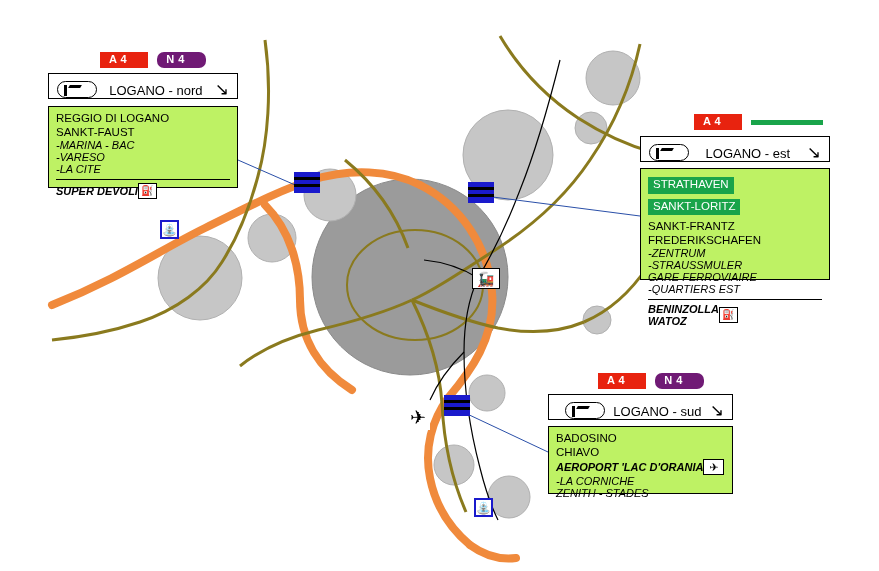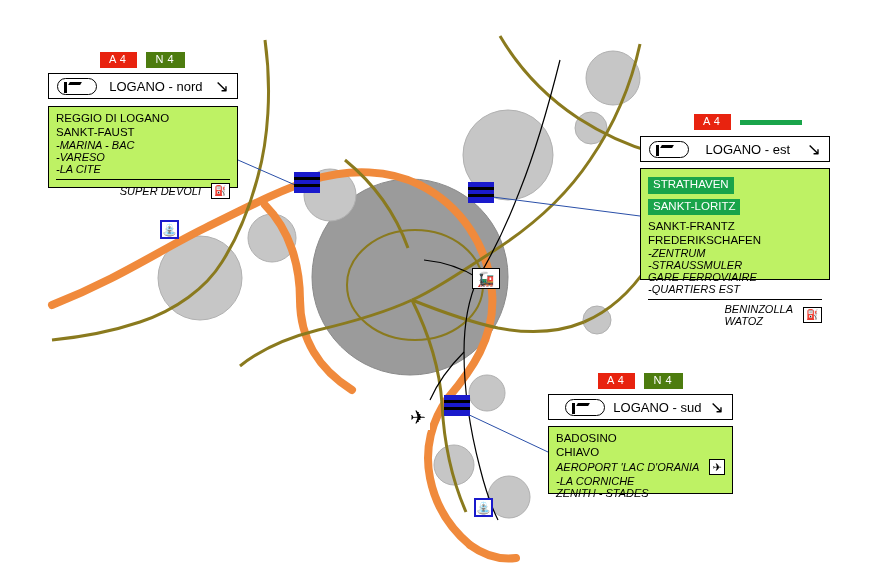--- a/index.html
+++ b/index.html
@@ -33,37 +33,37 @@
     box-sizing: border-box;
   }
   .headerbar {
     position: absolute;
     display: flex;
     align-items: center;
     gap: 9px;
   }
   .badge {
     font-size: 11px;
-    font-weight: normal;
+    font-weight: bold;
     color: #ffffff;
-    padding: 2px 11px 3px 9px;
+    padding: 2px 21px 3px 9px;
     line-height: 11px;
     letter-spacing: 0.5px;
   }
   .badge.red { background: #e8230f; }
-  .badge.green { background: #4d7c0f; }
+  .badge.green { background: #701a75; border-radius: 7px; }
   .badge.blank { background: #19a44a; min-width: 42px; }
 
   .dirbar {
     position: absolute;
     background: #ffffff;
     border: 1px solid #000000;
     box-sizing: border-box;
     display: flex;
-    align-items: center;
+    align-items: flex-end;
     padding: 0 8px;
   }
   .motorway-pill {
     width: 40px;
     height: 17px;
     border: 1px solid #000000;
     border-radius: 9px;
     box-sizing: border-box;
     position: relative;
     background: #ffffff;
@@ -124,22 +124,22 @@
     color: #ffffff;
     display: inline-block;
     padding: 1px 5px 2px 5px;
     margin-bottom: 2px;
     font-size: 11.5px;
     font-style: normal;
   }
   .dest-row {
     display: flex;
     align-items: center;
-    justify-content: flex-end;
-    gap: 10px;
+    justify-content: flex-start;
+    font-weight: bold;
   }
   .rule {
     border-top: 1px solid #000000;
     margin: 4px 0 3px 0;
   }
   .pictobox {
     border: 1px solid #000000;
     width: 17px;
     height: 14px;
     display: inline-flex;

